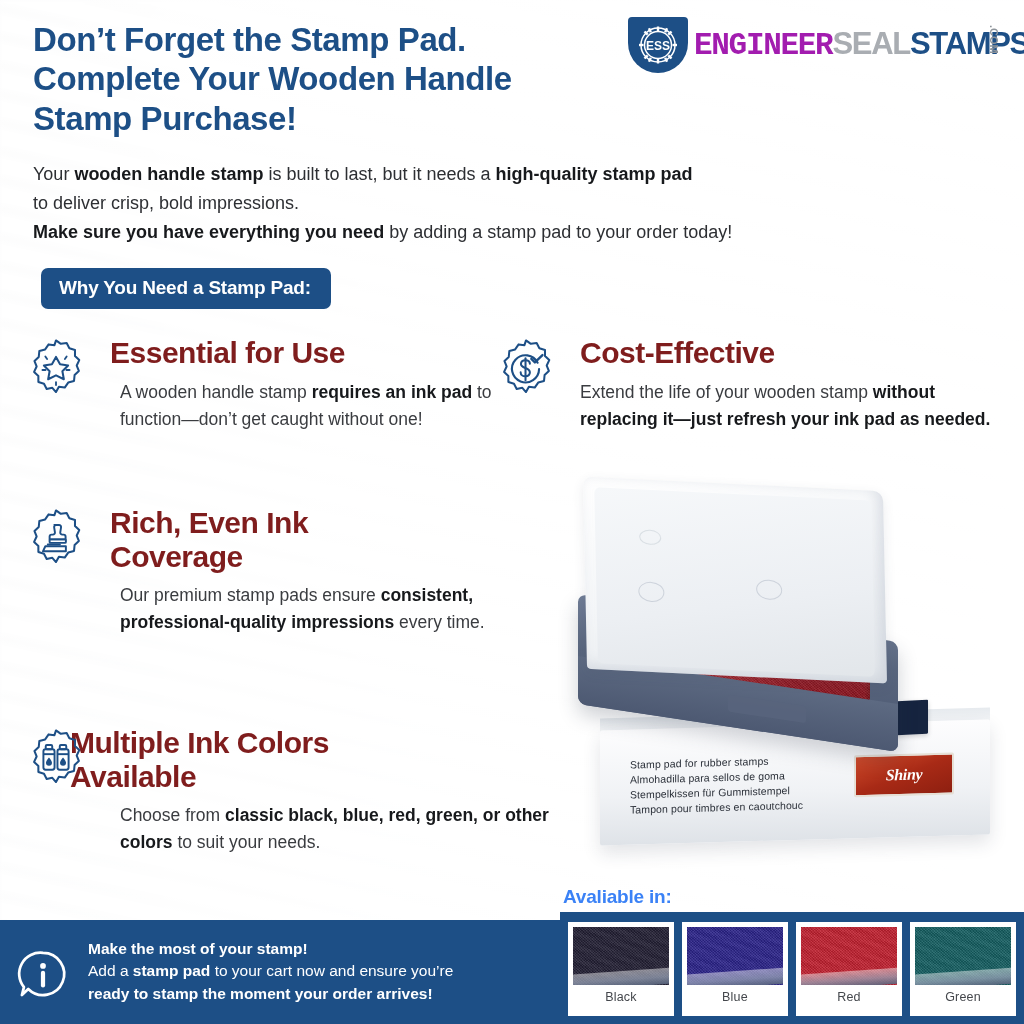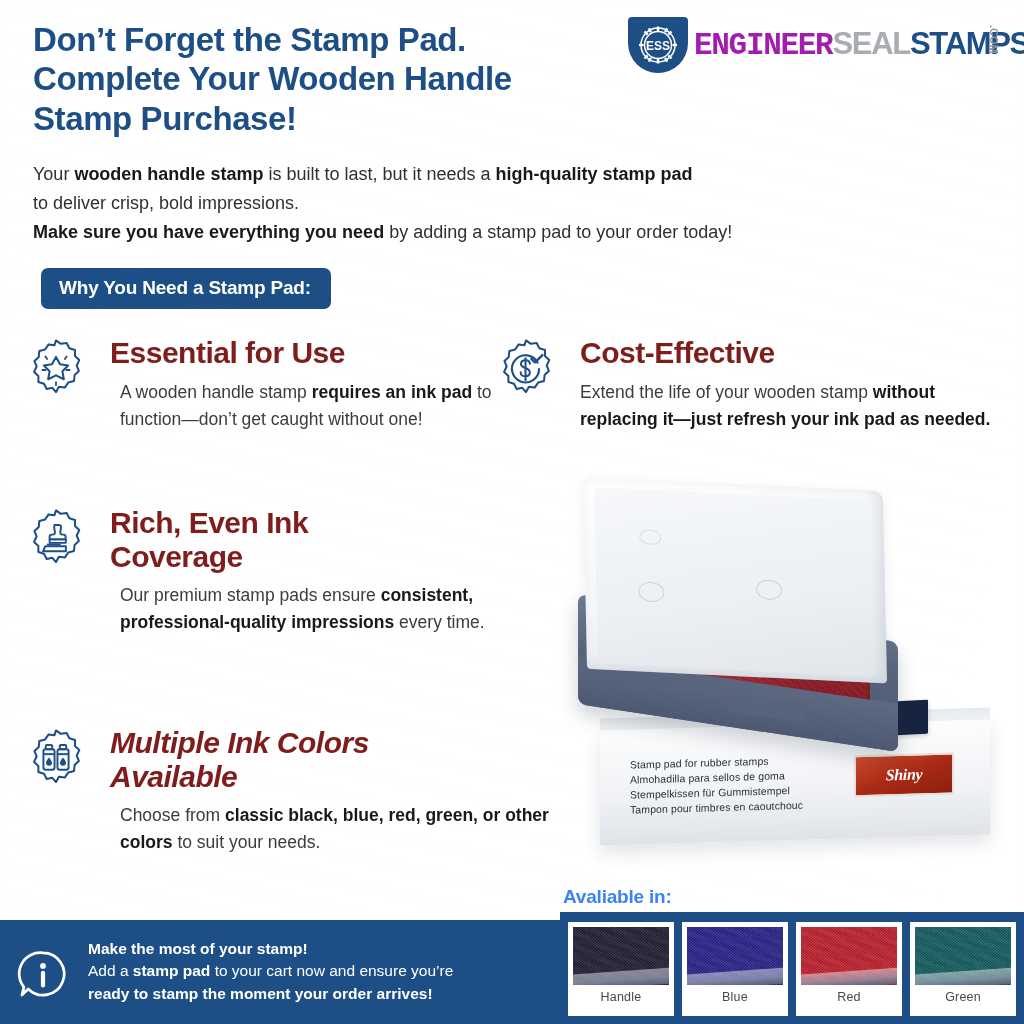--- a/index.html
+++ b/index.html
@@ -109,21 +109,21 @@
 
   .f2 { left:495px; top:336px; width:500px; }
   .f2 h3 { margin-left:85px; }
   .f2 p  { margin-left:85px; width:415px;margin-top:9px; }
 
   .f3 { left:25px;  top:506px; width:470px; }
   .f3 h3 { margin-left:85px; }
   .f3 p  { margin-left:95px; width:365px; }
 
   .f4 { left:25px;  top:726px; width:530px; }
-  .f4 h3 { margin-left:85px;font-style:italic; }
+  .f4 h3 { margin-left:45px; }
   .f4 p  { margin-left:95px; width:430px; }
 
   
   #product { position:absolute; left:560px; top:470px; width:470px; height:420px; }
 
   .prod-box {
     position:absolute; left:40px; top:255px; width:390px; height:115px;
     background: linear-gradient(180deg,#fdfdfe 0%, #f0f2f5 58%, #dfe3e8 100%);
     border-radius:2px;
     box-shadow: 0 8px 18px rgba(40,50,70,0.13);
@@ -391,21 +391,21 @@
         <div class="lid-dimple d2"></div>
         <div class="lid-dimple d3"></div>
       </div>
     </div>
   </div>
 
   <div class="avail-title">Avaliable in:</div>
   <div class="swatch-strip">
     <div class="swatch">
       <div class="sw-photo" style="background:#221f33"></div>
-      <div class="sw-label">Handle</div>
+      <div class="sw-label">Black</div>
     </div>
     <div class="swatch">
       <div class="sw-photo" style="background:#2b2389"></div>
       <div class="sw-label">Blue</div>
     </div>
     <div class="swatch">
       <div class="sw-photo" style="background:#c0202f"></div>
       <div class="sw-label">Red</div>
     </div>
     <div class="swatch">

